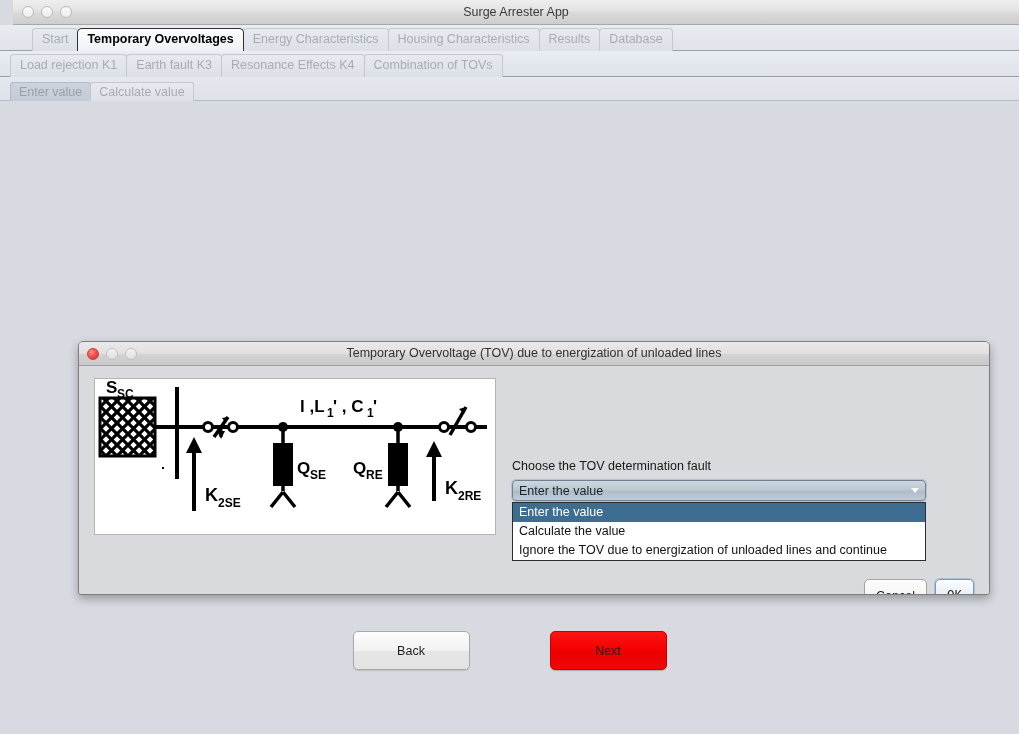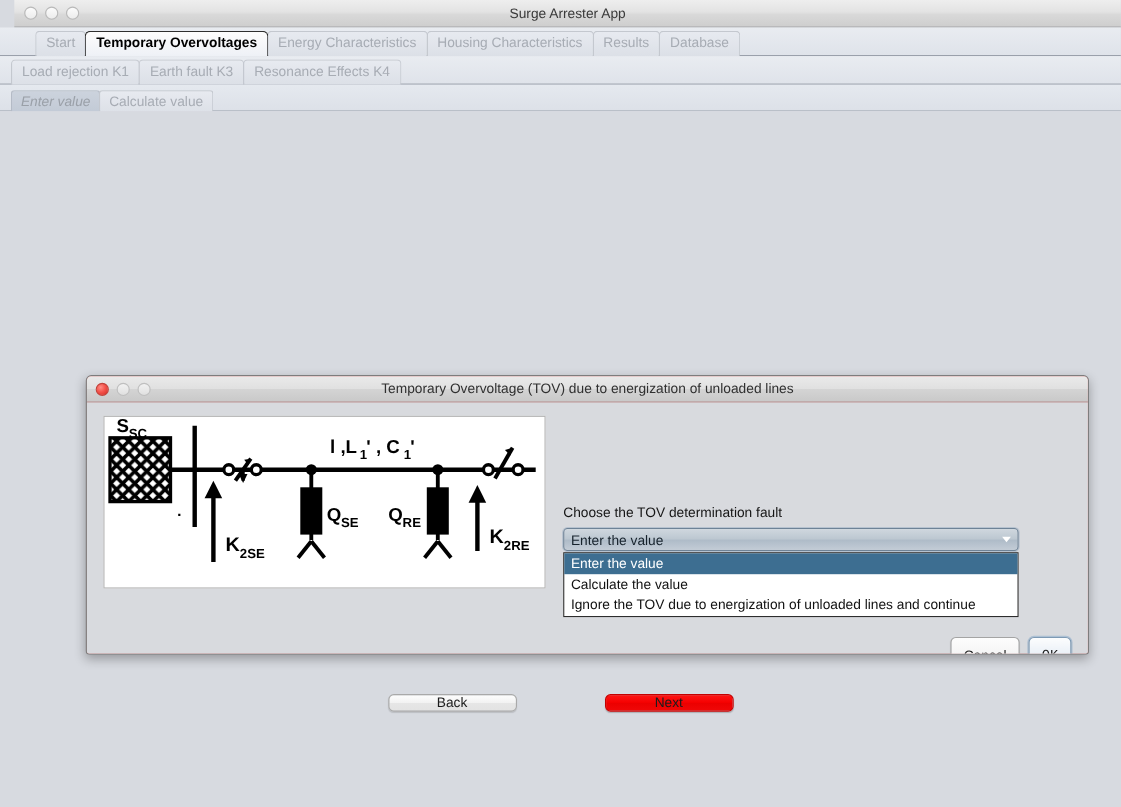--- a/index.html
+++ b/index.html
@@ -104,42 +104,41 @@
     padding: 2px 8px 3px 8px;
     color: #a7acb4;
     border-radius: 3px 3px 0 0;
   }
   .tabstrip.level3 .tab.selected-soft {
     color: #9aa0a8;
     font-weight: normal;
     background: linear-gradient(to bottom, #ccd3dd, #c2cad6);
     border: 1px solid #b4bbc6;
     border-bottom: none;
-    font-style: italic;
   }
 
   
   #content-area {
     position: relative;
     height: 624px;
     background: #d7dae0;
   }
 
   
   #footer-buttons {
     position: absolute;
     left: 0; right: 0;
     top: 530px;
     display: flex;
     justify-content: center;
     gap: 80px;
   }
   .nav-btn {
     width: 117px;
-    height: 16px;
+    height: 39px;
     border-radius: 5px;
     font-size: 12.5px;
     color: #1c1c1c;
     display: flex;
     align-items: center;
     justify-content: center;
     box-sizing: border-box;
     cursor: default;
   }
   .nav-btn.plain {
@@ -341,20 +340,21 @@
       <div class="tab">Results</div>
       <div class="tab">Database</div>
     </div>
   </div>
 
   <div class="tabstrip level2">
     <div class="tabs">
       <div class="tab">Load rejection K1</div>
       <div class="tab">Earth fault K3</div>
       <div class="tab">Resonance Effects K4</div>
+      <div class="tab">Combination of TOVs</div>
     </div>
   </div>
 
   <div class="tabstrip level3">
     <div class="tabs">
       <div class="tab selected-soft">Enter value</div>
       <div class="tab">Calculate value</div>
     </div>
   </div>
 

